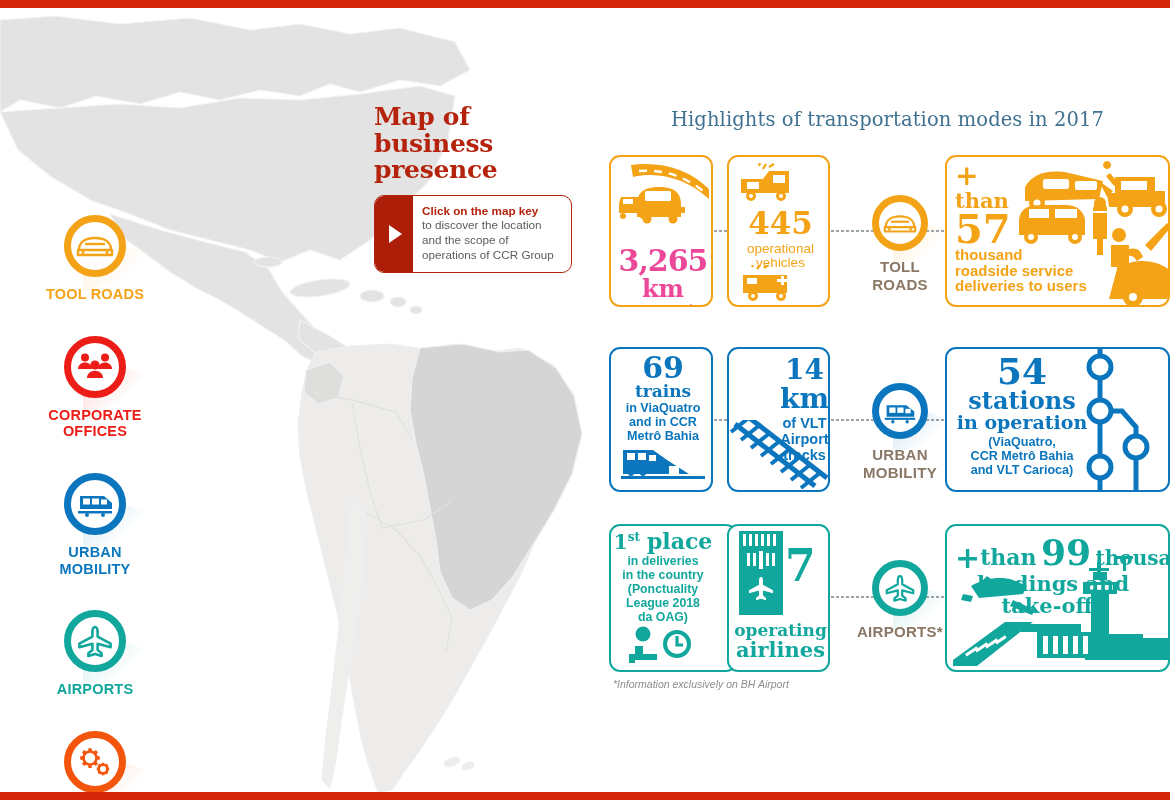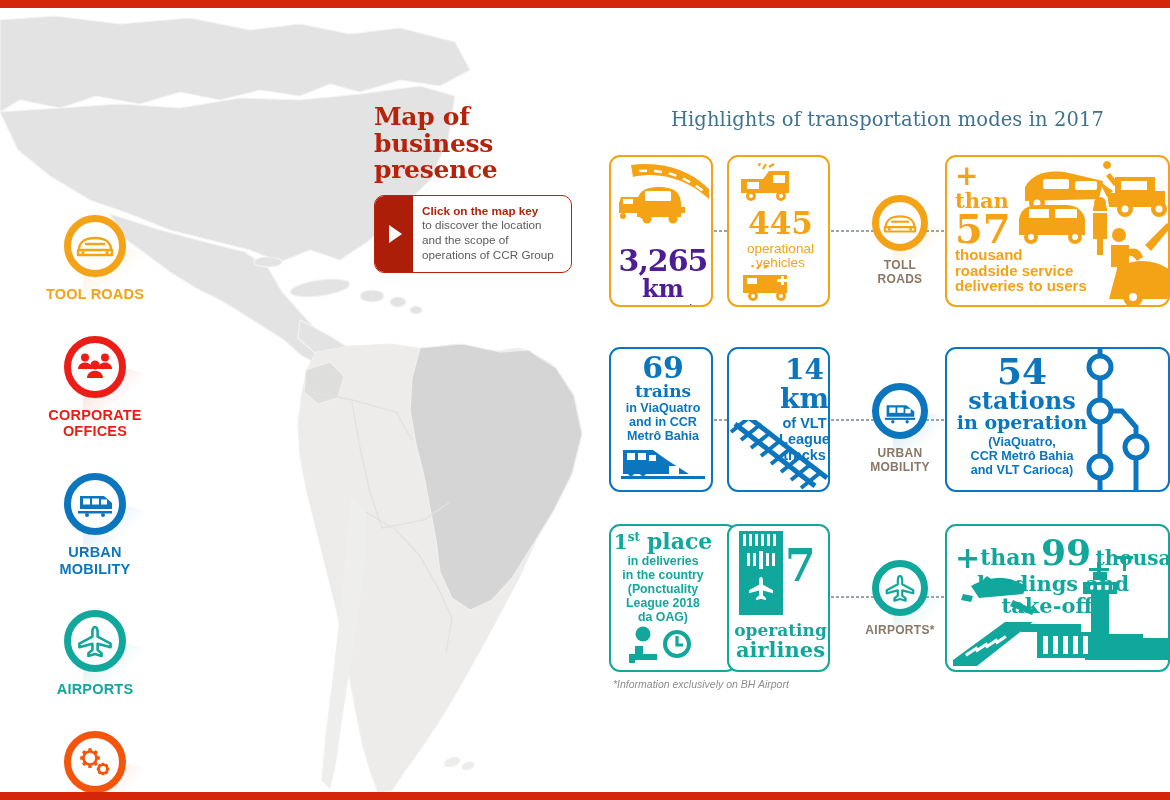--- a/index.html
+++ b/index.html
@@ -110,21 +110,21 @@
     display:flex;align-items:center;justify-content:center;
   }
   .cbadge .ring::after{
     content:""; position:absolute; left:14px; top:13px;
     width:58px;height:50px;z-index:-1;
     background:linear-gradient(135deg, currentColor 0%, rgba(255,255,255,0) 70%);
     opacity:.22;
     clip-path:polygon(0 0,100% 32%,100% 68%,0 100%);
   }
   .cbadge .clabel{
-    margin-top:7px; font-weight:bold; font-size:12px; line-height:1.18;
+    margin-top:7px; font-weight:bold; font-size:15px; line-height:1.18;
     color:#8a7765; letter-spacing:.3px;
   }
 
   .c-toll{ color:#f5a316; }
   .c-urban{ color:#0b76bd; }
   .c-air{ color:#12a79d; }
 
   .footnote{
     position:absolute; left:8px; bottom:-6px;
     font-size:10.5px; font-style:italic; color:#8d8d8d;
@@ -301,21 +301,21 @@
           <rect x="12" y="40" width="10" height="5" fill="#fff"></rect>
           <circle cx="12" cy="57" r="3"></circle>
             <circle cx="32" cy="57" r="3"></circle>
           <path d="M26 46 c0-12 6-18 22-18 s22 6 22 18 v12 H26z"></path>
           <rect x="34" y="32" width="26" height="10" rx="1.5" fill="#fff"></rect>
           <circle cx="36" cy="60" r="4.5"></circle>
             <circle cx="62" cy="60" r="4.5"></circle>
           <rect x="68" y="48" width="6" height="6"></rect>
         </g>
       </svg>
-      <div class="txt" style="left:0;top:86px;width:104px;text-align:center;color:#4c1d95;">
+      <div class="txt" style="left:0;top:86px;width:104px;text-align:center;color:#ec4899;">
         <div class="num" style="font-size:30px;letter-spacing:-1px;">3,265</div>
         <div class="num" style="font-size:24px;margin-top:-4px;">km</div>
         <div style="font-size:14px;margin-top:-1px;">managed</div>
       </div>
     </div>
 
     <div class="card c-toll" style="left:122px; top:0; width:103px; height:152px;">
       <svg width="92" height="40" viewBox="0 0 92 40" style="position:absolute;left:8px;top:6px" aria-hidden="true">
         <g fill="#f5a316">
           <path d="M26 6 l3-5 M32 4 l5-3 M22 3 l1-3" stroke="#f5a316" stroke-width="2.2"></path>
@@ -442,21 +442,21 @@
             <circle cx="26" cy="33" r="3"></circle>
         </g>
       </svg>
     </div>
 
     <div class="card c-urban" style="left:122px; top:0; width:103px; height:145px;">
       <div class="txt" style="left:0;top:6px;width:103px;text-align:center;color:#0b76bd;padding-left:48px;">
         <div class="num" style="font-size:28px;line-height:1.05;">14 km</div>
         <div style="font-size:14.5px;line-height:1.1;font-weight:bold;margin-top:2px;">
           <span>of VLT</span><br>
-          <span>League</span><br>
+          <span>Airport</span><br>
           <span>tracks</span>
         </div>
       </div>
       <svg width="103" height="70" viewBox="0 0 103 70" style="position:absolute;left:0;bottom:0" aria-hidden="true">
         <g stroke="#0b76bd" stroke-width="5" fill="none">
           <path d="M6 4 L86 66"></path>
             <path d="M18 -4 L98 58"></path>
         </g>
         <g stroke="#0b76bd" stroke-width="4">
           <path d="M2 12 L22 -4"></path>

